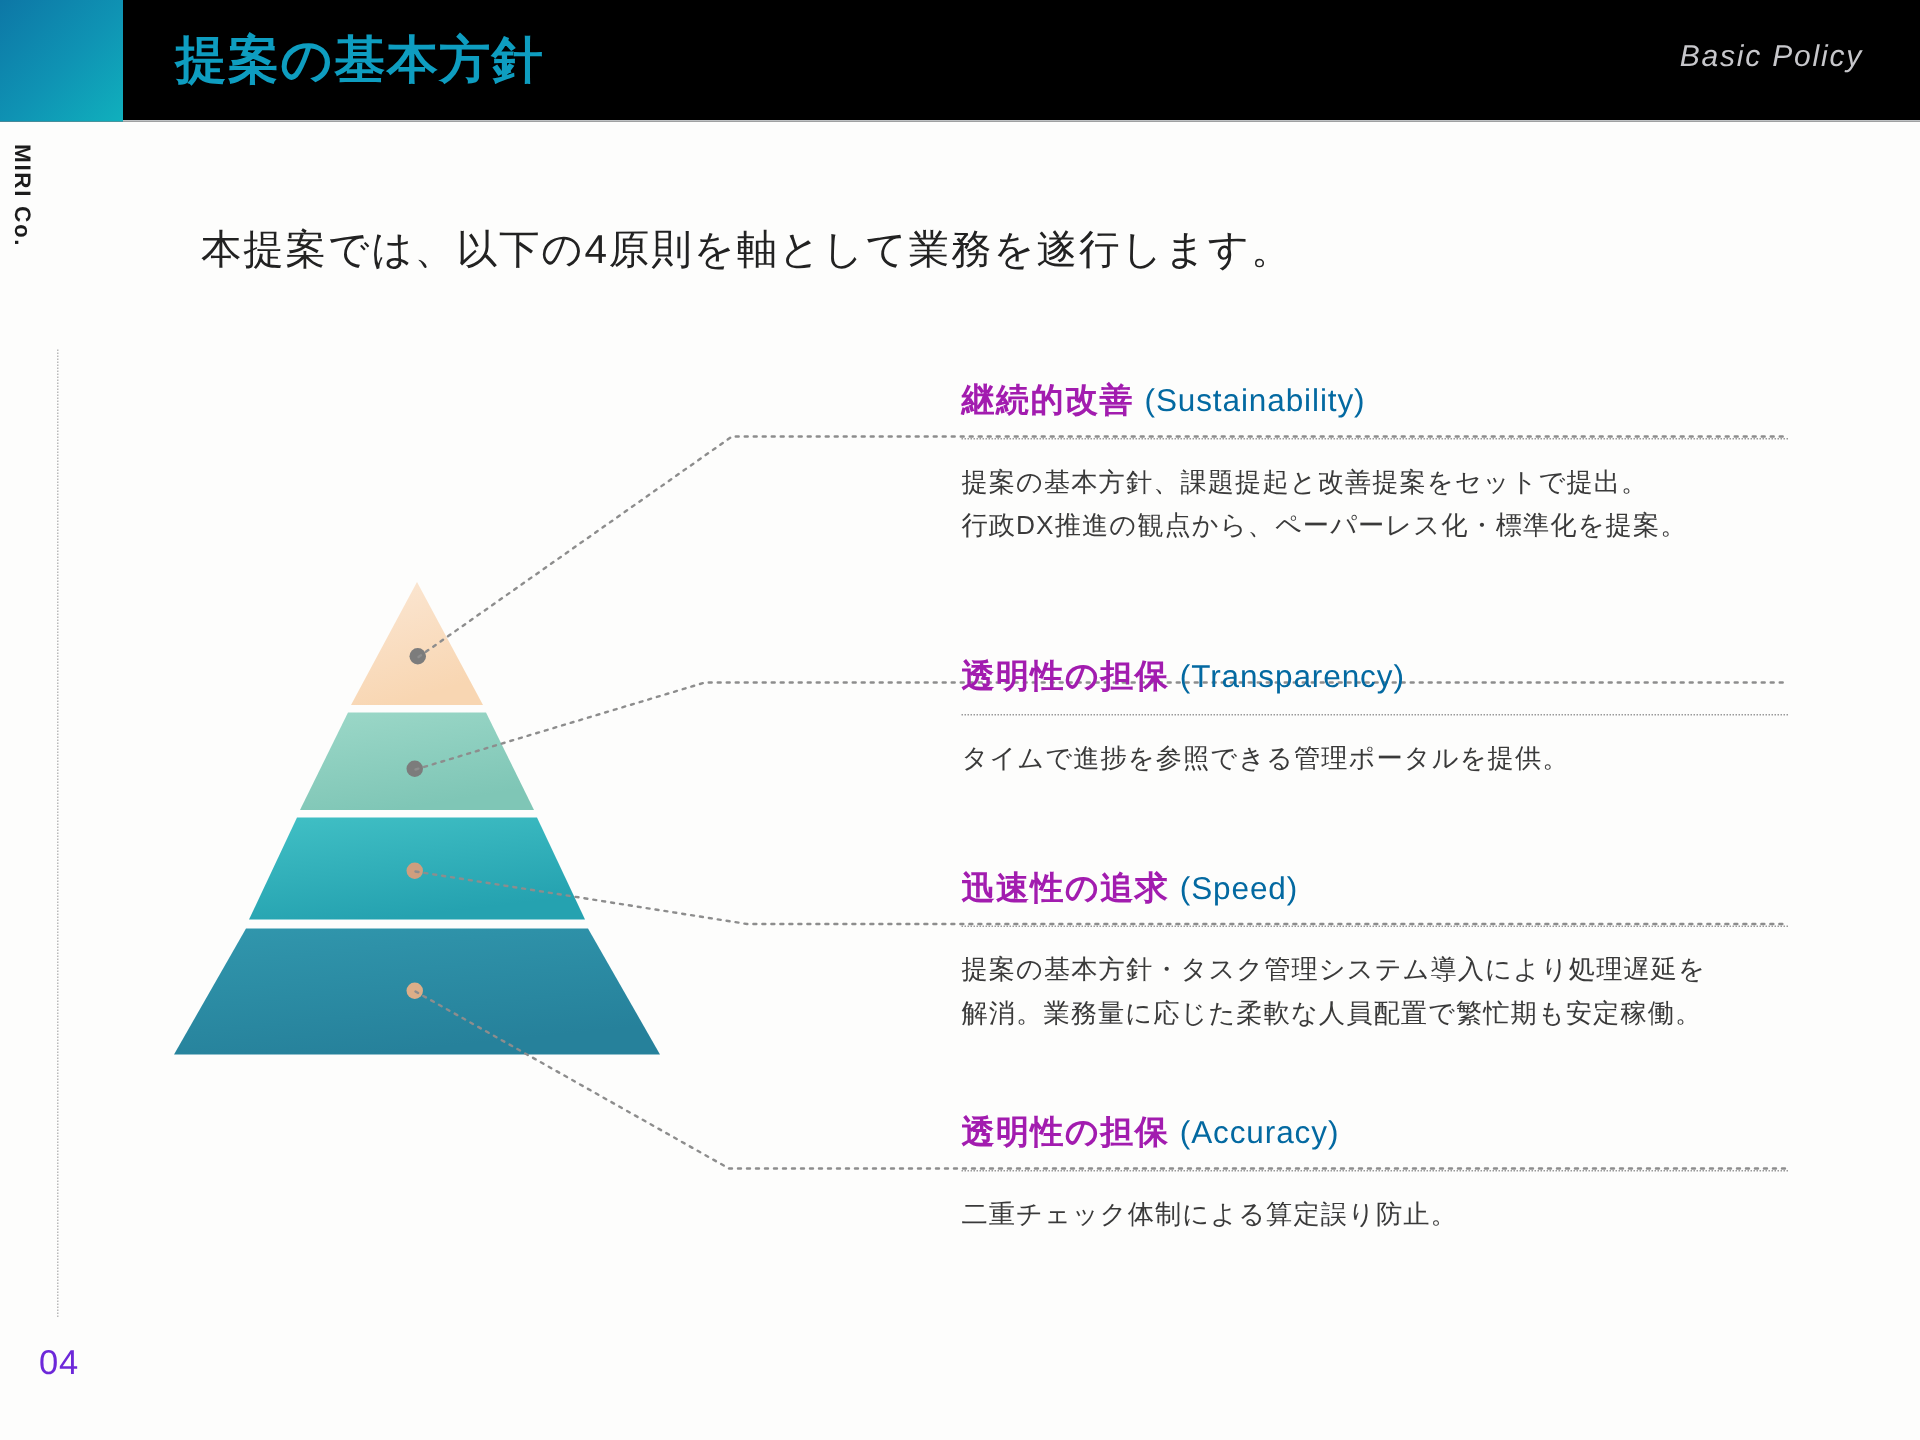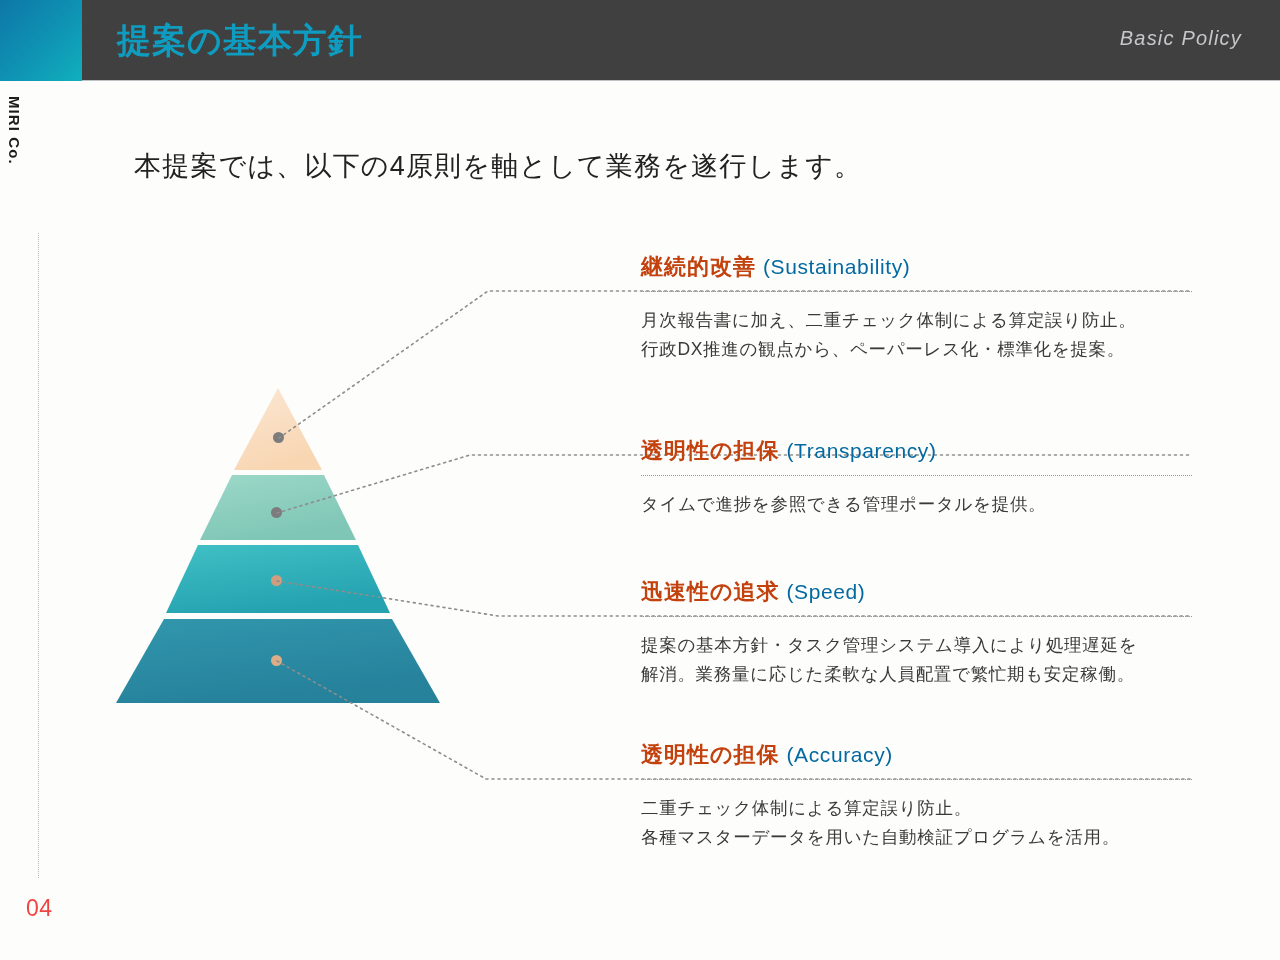--- a/index.html
+++ b/index.html
@@ -19,21 +19,21 @@
     background: #fdfdfc;
     overflow: hidden;
   }
 
   
   #header {
     position: absolute;
     left: 0; top: 0;
     width: 1280px;
     height: 81px;
-    background: #404040;
+    background: #000000;
   }
   #header-accent {
     position: absolute;
     left: 0; top: 0;
     width: 82px;
     height: 81px;
     background: linear-gradient(135deg, #0d77a6 0%, #0f94b4 55%, #10b0bd 100%);
   }
   #header-rule {
     position: absolute;
@@ -84,21 +84,21 @@
     top: 233px;
     width: 1px;
     height: 645px;
     border-left: 1px dotted #b9b9b9;
   }
   #page-number {
     position: absolute;
     left: 26px;
     top: 895px;
     font-size: 23px;
-    color: #ef4444;
+    color: #6d28d9;
     letter-spacing: 0.5px;
   }
 
   
   #lead-text {
     position: absolute;
     left: 134px;
     top: 148px;
     font-size: 27px;
     color: #222222;
@@ -139,21 +139,21 @@
     width: 551px;
   }
   .principle-heading {
     white-space: nowrap;
     line-height: 30px;
     padding-bottom: 7px;
   }
   .principle-ja {
     font-size: 22px;
     font-weight: bold;
-    color: #c2410c;
+    color: #a21caf;
     letter-spacing: 1px;
   }
   .principle-en {
     font-size: 21px;
     color: #0369a1;
     letter-spacing: 0.6px;
     margin-left: 7px;
   }
   .principle-rule {
     height: 1px;
@@ -230,21 +230,21 @@
       <polyline points="277,661 486,779 1192,779"></polyline>
     </g>
   </svg>
 
   <div class="principle" style="top:252px;">
     <div class="principle-heading">
       <span class="principle-ja">継続的改善</span><span class="principle-en">(Sustainability)</span>
     </div>
     <div class="principle-rule"></div>
     <div class="principle-body">
-      <div>月次報告書に加え、二重チェック体制による算定誤り防止。</div>
+      <div>提案の基本方針、課題提起と改善提案をセットで提出。</div>
       <div>行政DX推進の観点から、ペーパーレス化・標準化を提案。</div>
     </div>
   </div>
 
   <div class="principle" style="top:436px;">
     <div class="principle-heading">
       <span class="principle-ja">透明性の担保</span><span class="principle-en">(Transparency)</span>
     </div>
     <div class="principle-rule"></div>
     <div class="principle-body">
@@ -263,17 +263,16 @@
     </div>
   </div>
 
   <div class="principle" style="top:740px;">
     <div class="principle-heading">
       <span class="principle-ja">透明性の担保</span><span class="principle-en">(Accuracy)</span>
     </div>
     <div class="principle-rule"></div>
     <div class="principle-body">
       <div>二重チェック体制による算定誤り防止。</div>
-      <div>各種マスターデータを用いた自動検証プログラムを活用。</div>
     </div>
   </div>
 
 </div>
 
 </body></html>

